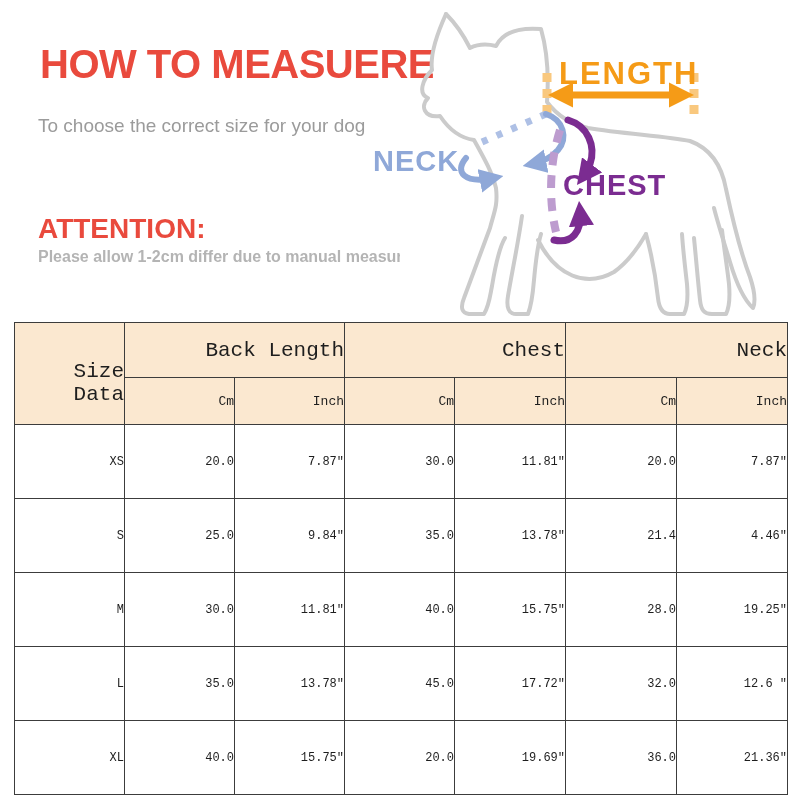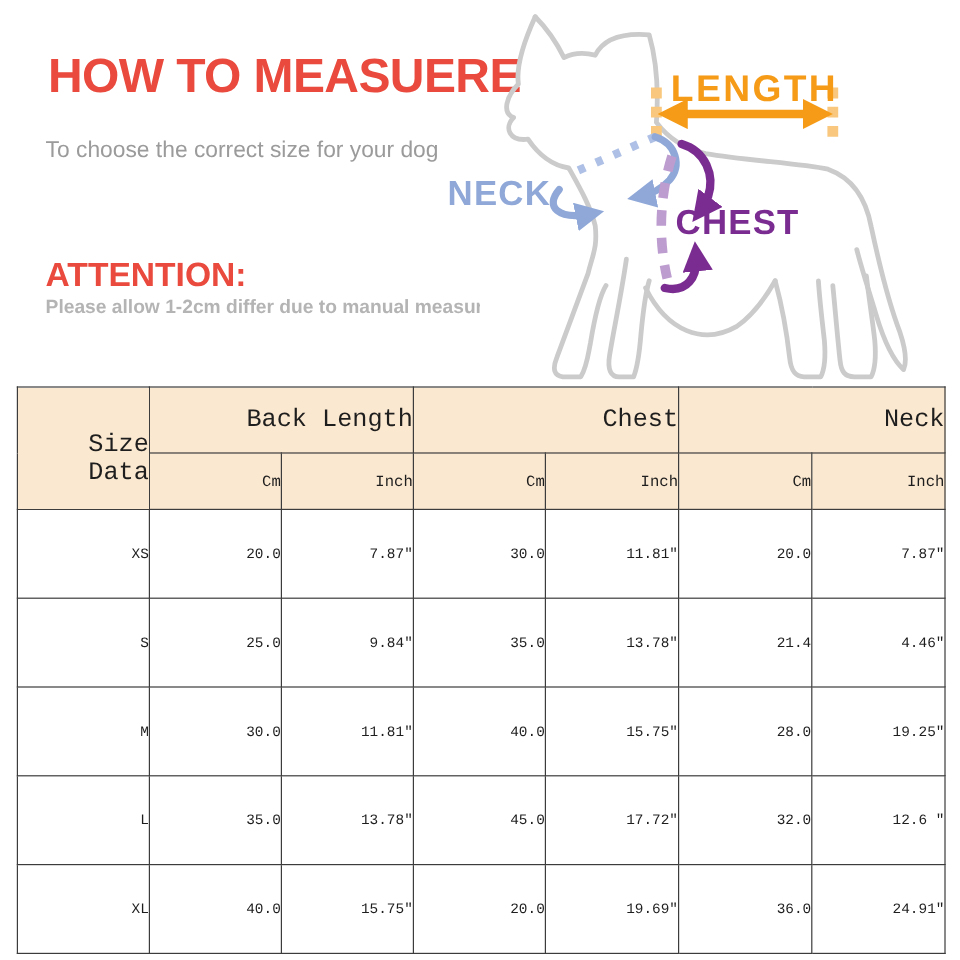--- a/index.html
+++ b/index.html
@@ -177,16 +177,16 @@
         <td>32.0</td>
         <td>12.6 ″</td>
       </tr>
       <tr>
         <td>XL</td>
         <td>40.0</td>
         <td>15.75″</td>
         <td>20.0</td>
         <td>19.69″</td>
         <td>36.0</td>
-        <td>24.91″</td>
+        <td>21.36″</td>
       </tr>
     </tbody>
 </table>
 
 </body></html>

